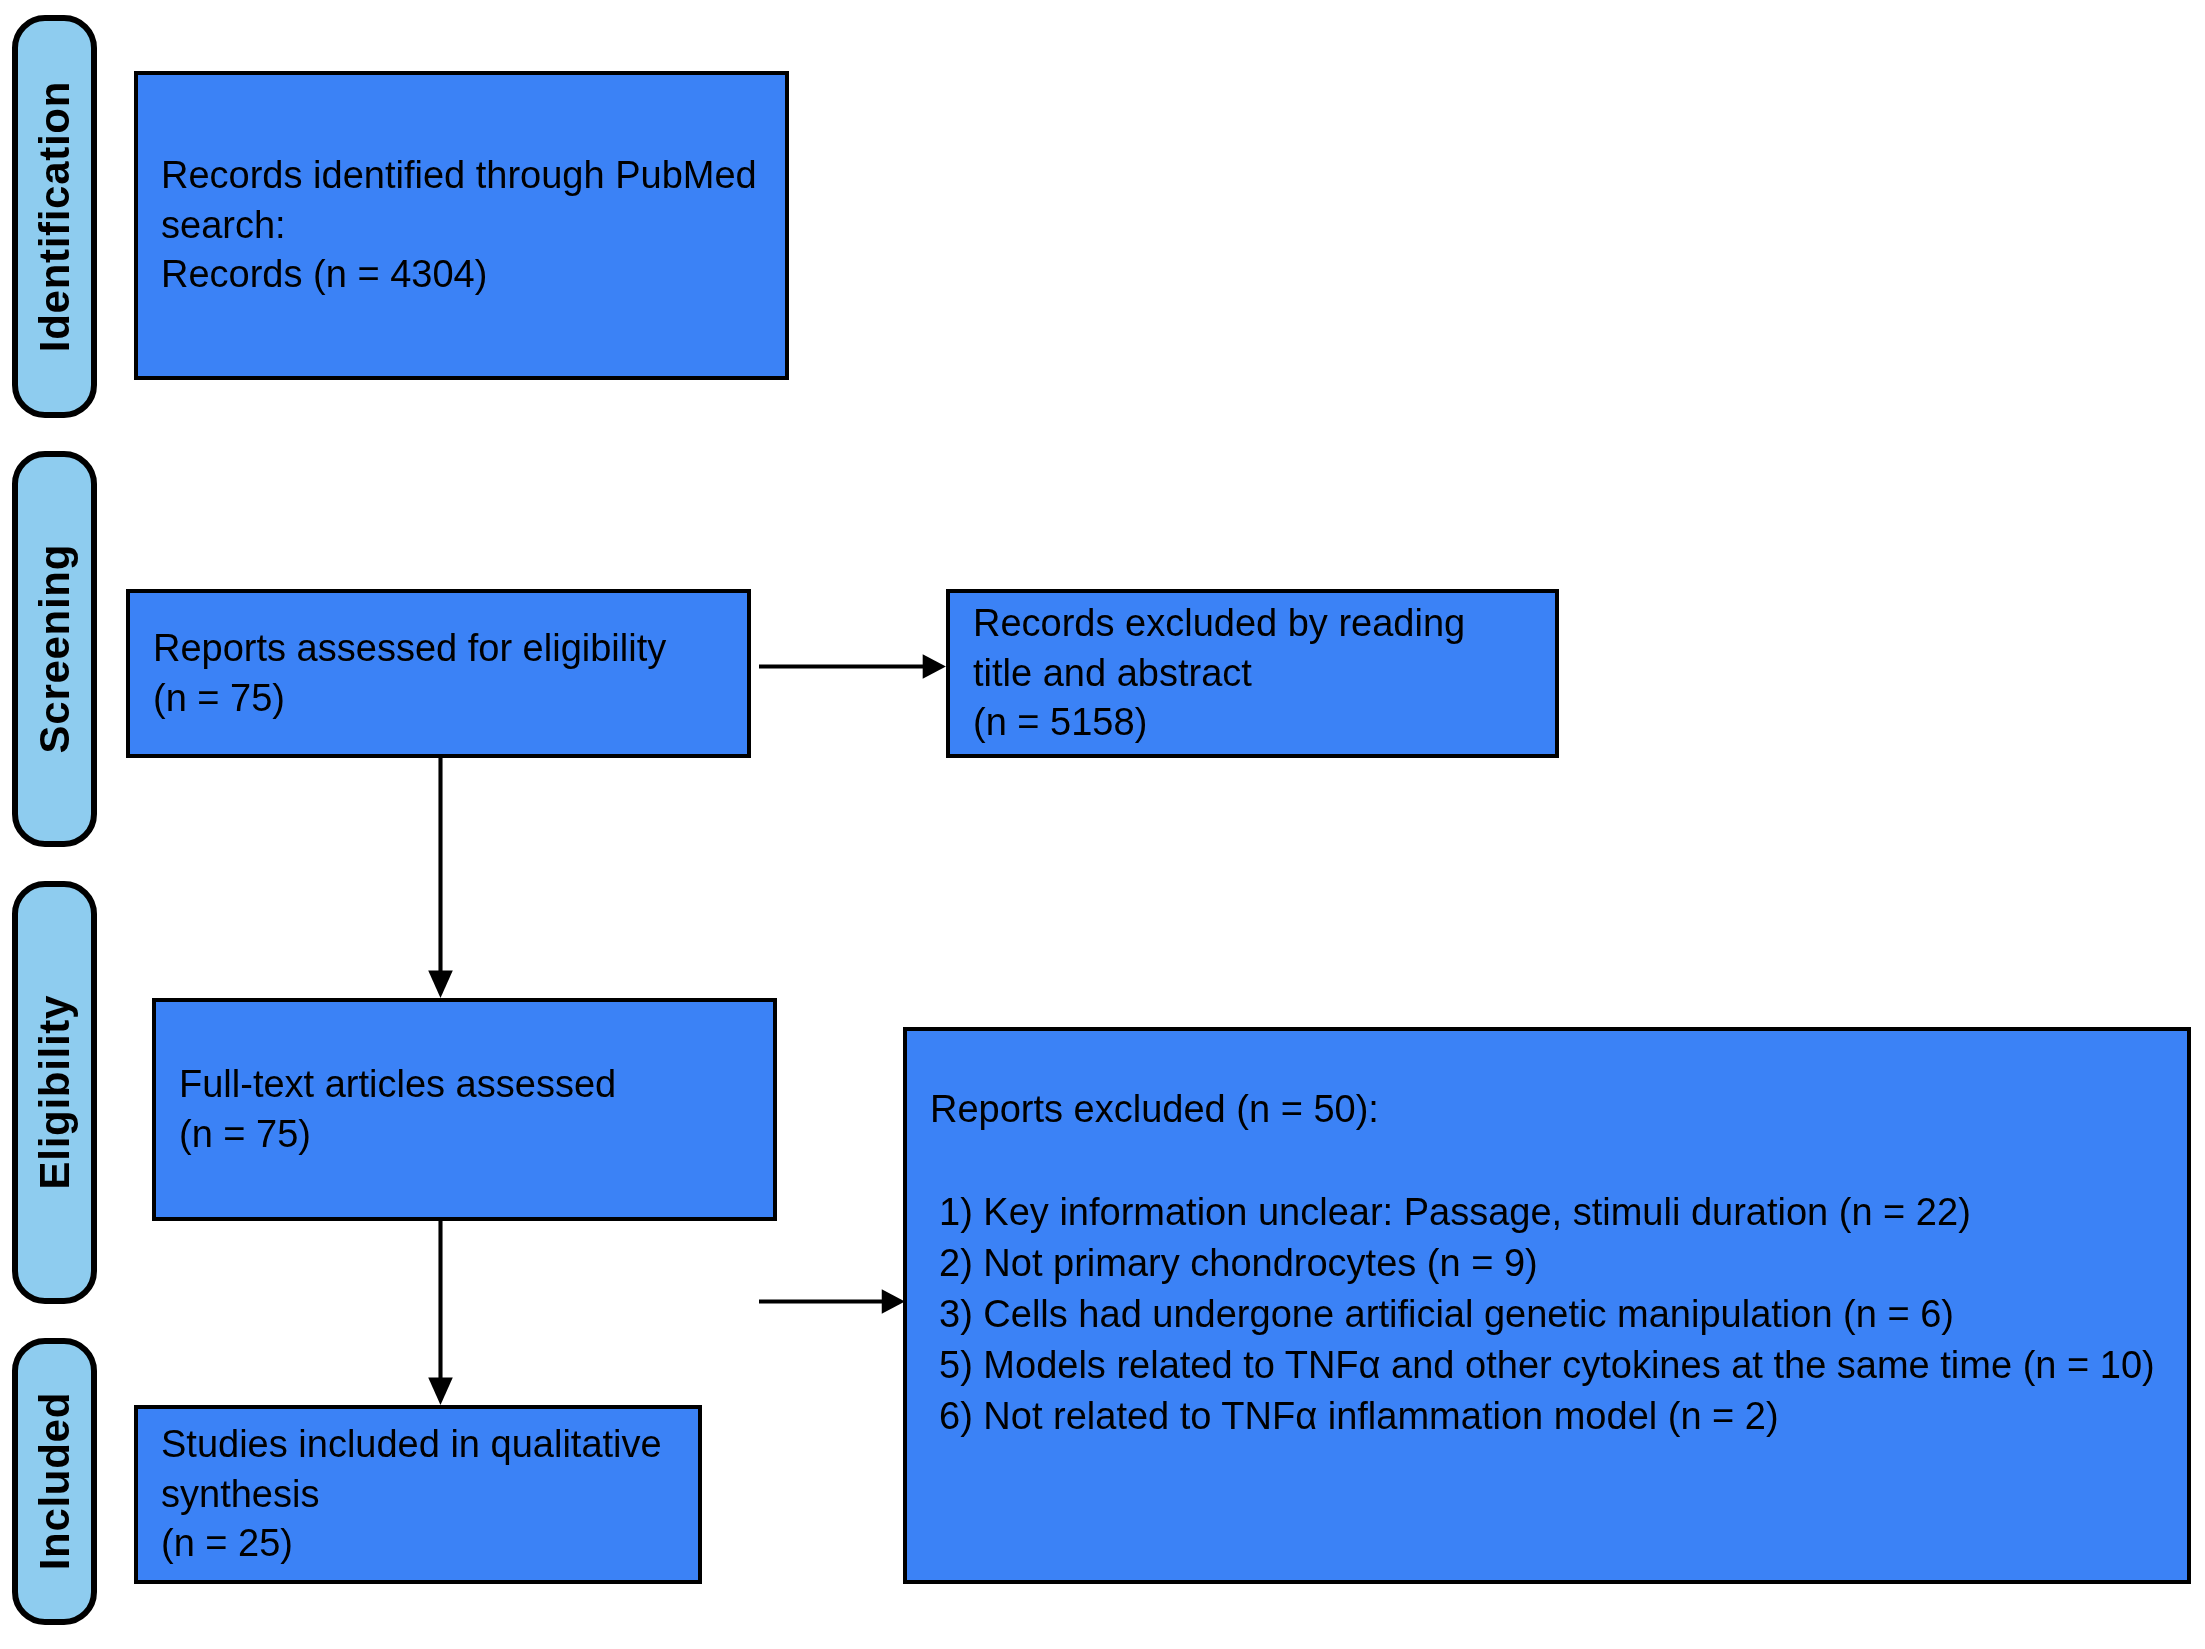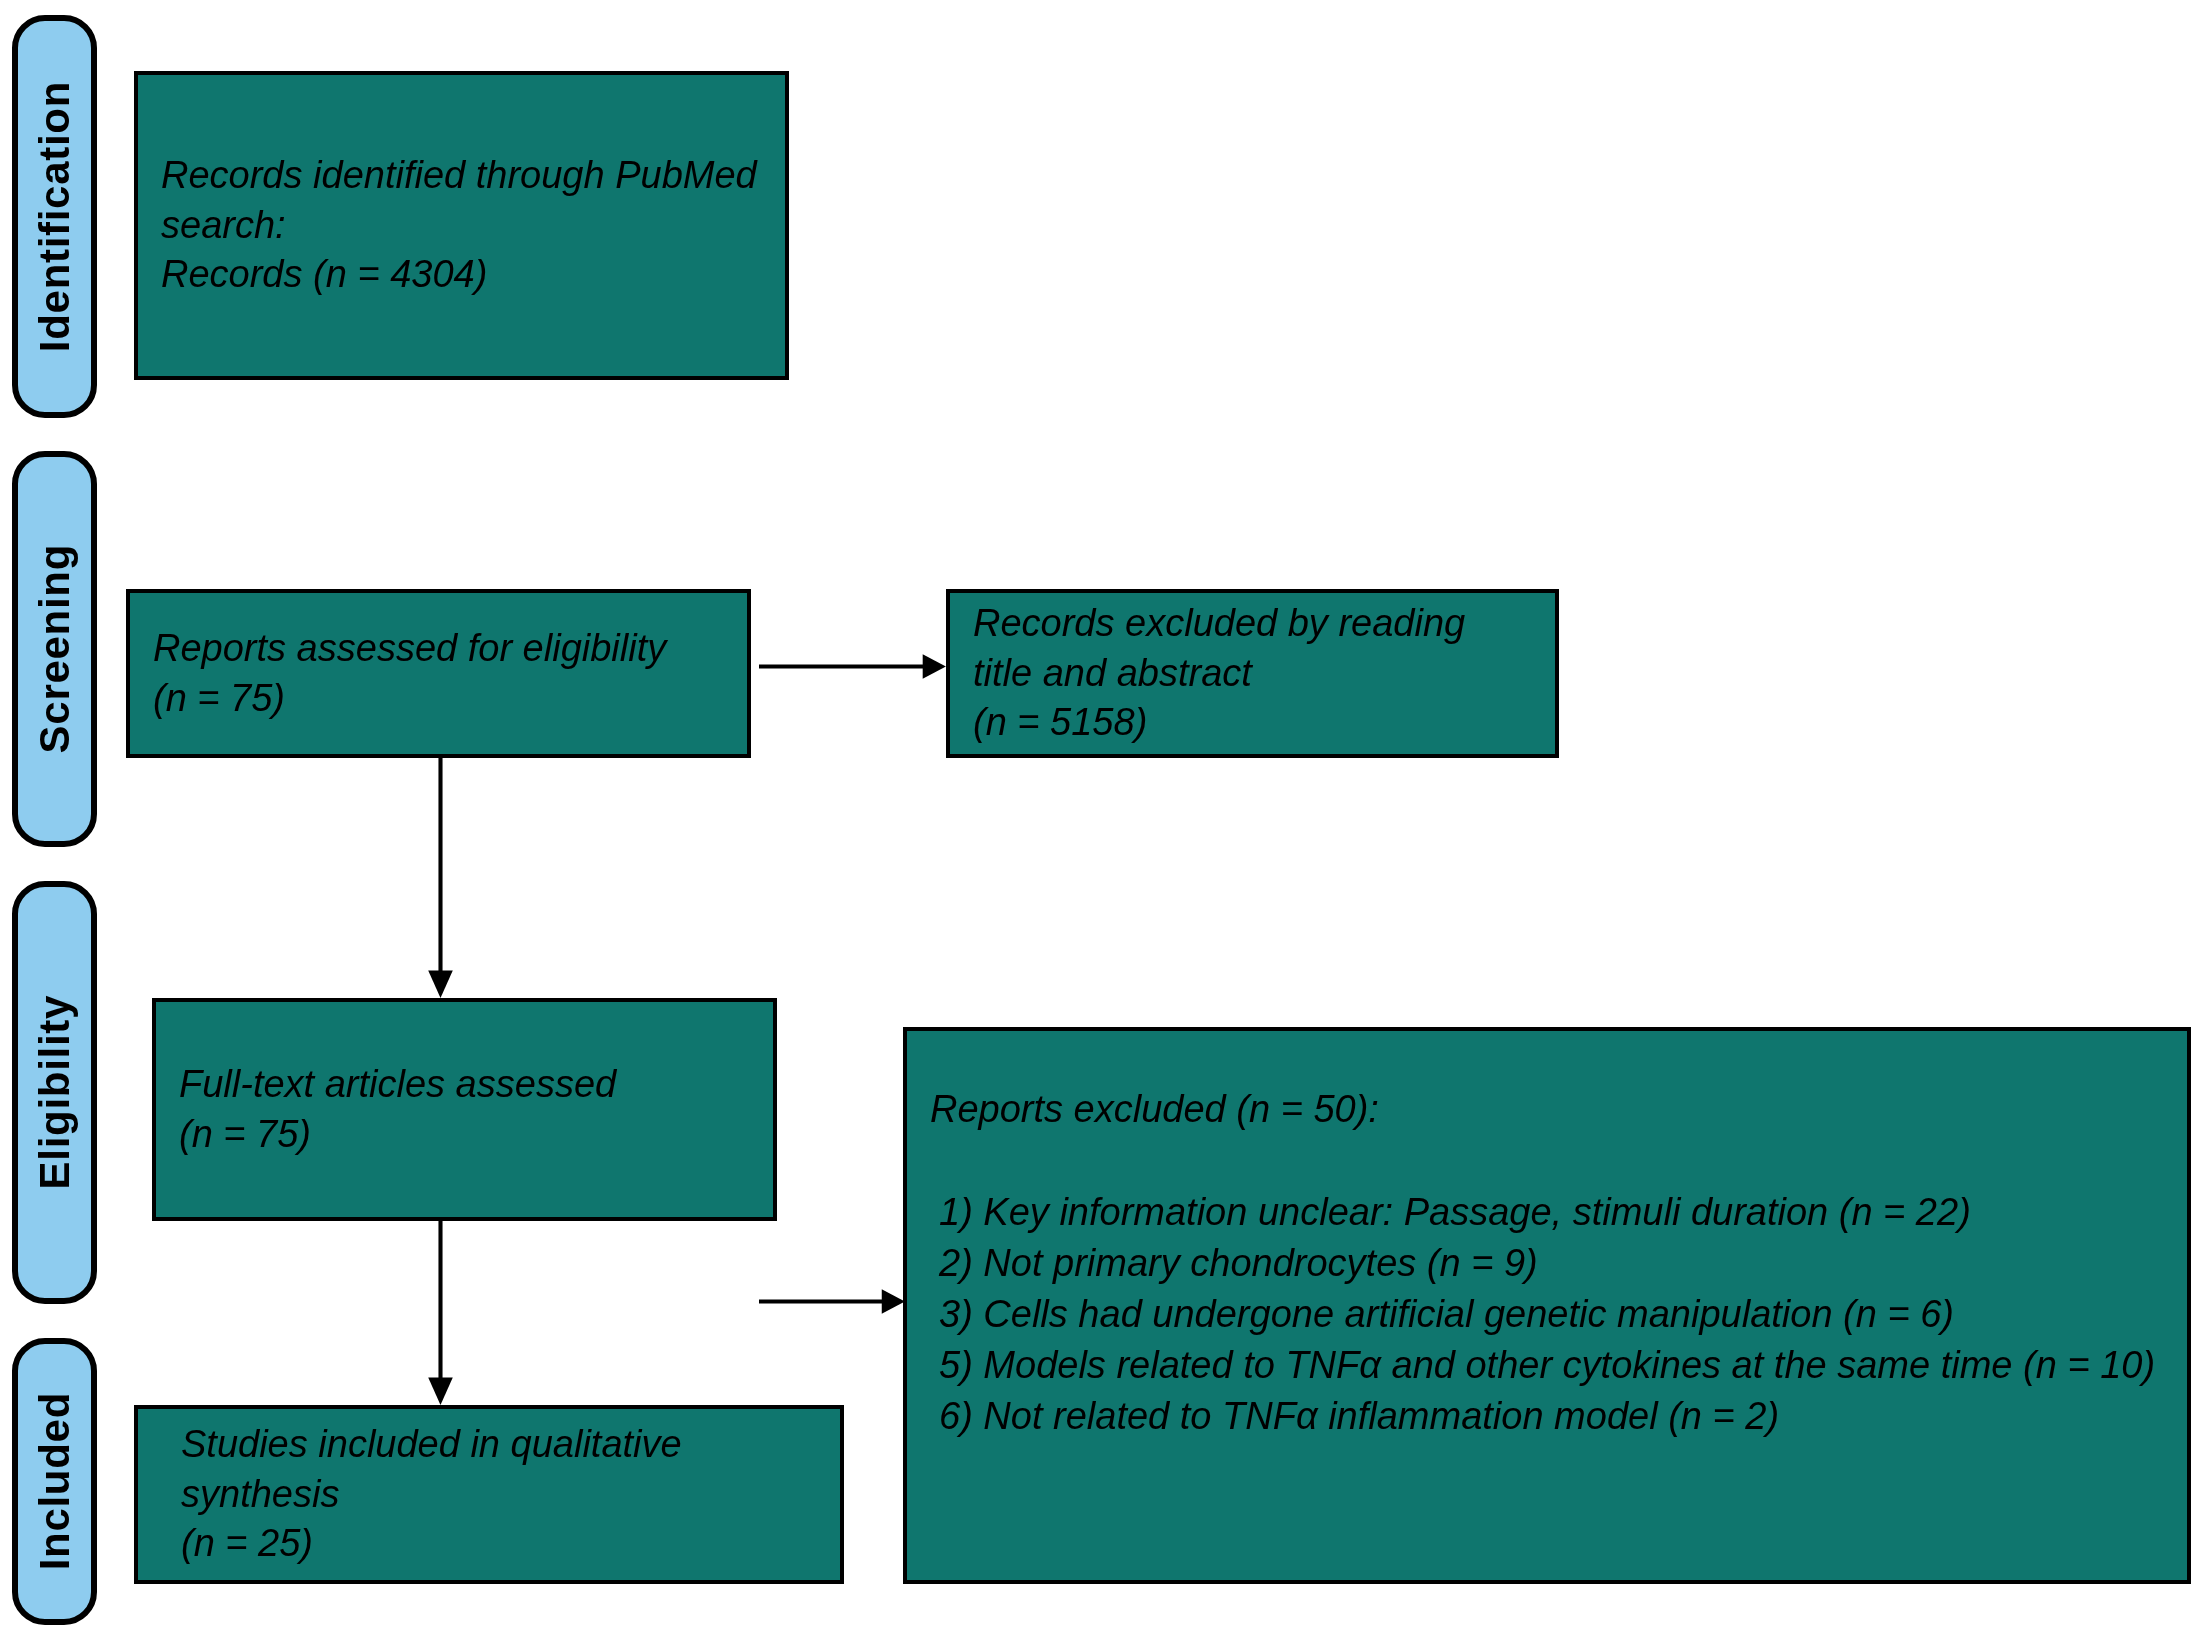--- a/index.html
+++ b/index.html
@@ -41,27 +41,26 @@
     font-size: 42px;
     letter-spacing: 0.7px;
     line-height: 1;
     white-space: nowrap;
     color: #000000;
   }
 
   
   .flow-box {
     position: absolute;
-    background: #0f766e;
+    background: #3b82f6;
     border: 4.8px solid #000000;
     box-sizing: border-box;
     display: flex;
     flex-direction: column;
     justify-content: center;
-    font-style: italic;
   }
   .flow-box .box-text {
     font-size: 38px;
     line-height: 1.30;
     padding: 0 23px;
     color: #000000;
     white-space: pre-line;
   }
   .flow-box.excl-big {
     justify-content: flex-start;
@@ -136,21 +135,21 @@
     <div class="excl-title">Reports excluded (n = 50):</div>
     <div class="excl-list">
       <div class="excl-item">1) Key information unclear: Passage, stimuli duration (n = 22)</div>
       <div class="excl-item">2) Not primary chondrocytes (n = 9)</div>
       <div class="excl-item">3) Cells had undergone artificial genetic manipulation (n = 6)</div>
       <div class="excl-item">5) Models related to TNFα and other cytokines at the same time (n = 10)</div>
       <div class="excl-item">6) Not related to TNFα inflammation model (n = 2)</div>
     </div>
   </div>
 
-  <div class="flow-box" style="left:134px; top:1405px; width:710px; height:179px;padding-left:20px;">
+  <div class="flow-box" style="left:134px; top:1405px; width:568px; height:179px;">
     <div class="box-text">Studies included in qualitative synthesis
 (n = 25)</div>
   </div>
 
   <div class="conn" style="left:759px; top:646px; width:191px; height:41px;">
     <svg width="191" height="41" viewBox="0 0 280 60">
       <line x1="0" y1="30" x2="252" y2="30" stroke="#000000" stroke-width="6"></line>
       <polygon points="274,30 240,12 240,48" fill="#000000"></polygon>
     </svg>
   </div>

